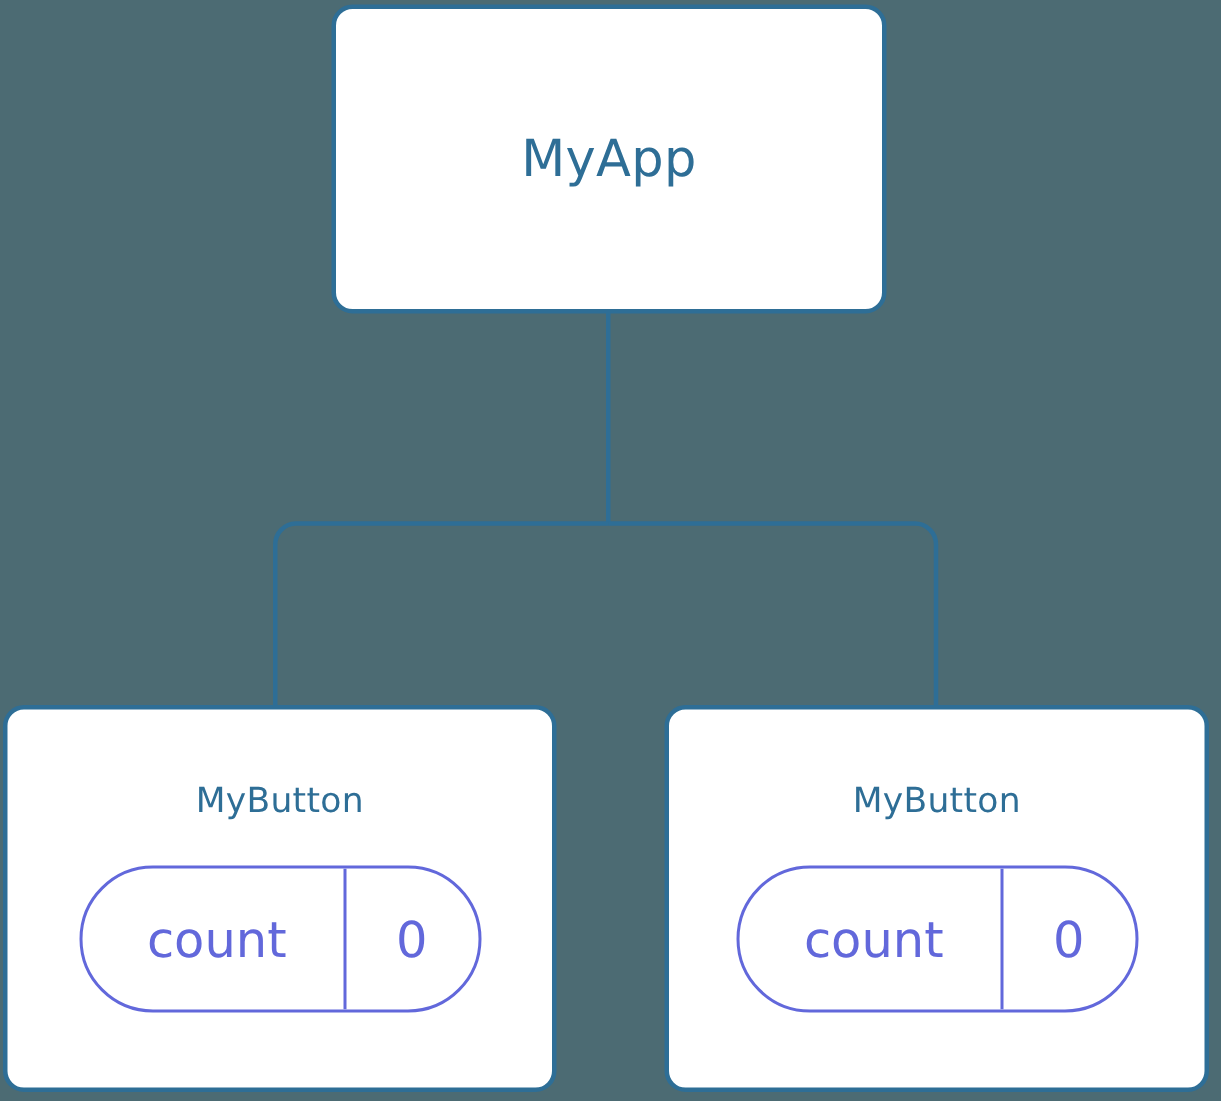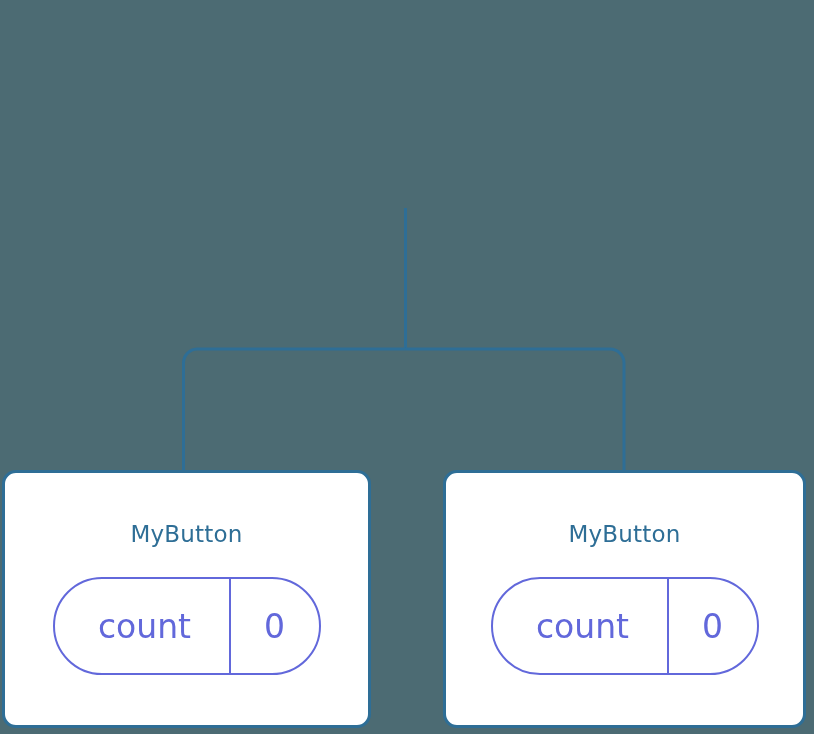--- a/index.html
+++ b/index.html
@@ -121,20 +121,23 @@
 <div id="stage">
 
   <svg id="edges" viewBox="0 0 814 734" width="814" height="734" xmlns="http://www.w3.org/2000/svg">
 
     <path d="M 405.5 208 L 405.5 349" fill="none" stroke="#2e6e96" stroke-width="3"></path>
 
     <path d="M 405.5 349 L 197 349 A 14 14 0 0 0 183.5 363 L 183.5 470" fill="none" stroke="#2e6e96" stroke-width="3" stroke-linecap="butt"></path>
     <path d="M 405.5 349 L 610 349 A 14 14 0 0 1 624 363 L 624 470" fill="none" stroke="#2e6e96" stroke-width="3" stroke-linecap="butt"></path>
   </svg>
 
+  <div class="node" id="node-app">
+    <span class="node-title">MyApp</span>
+  </div>
 
   <div class="node" id="node-btn-1">
     <span class="node-title">MyButton</span>
     <div class="state-pill">
       <span class="pill-key">count</span>
       <span class="pill-val">0</span>
     </div>
   </div>
 
   <div class="node" id="node-btn-2">

